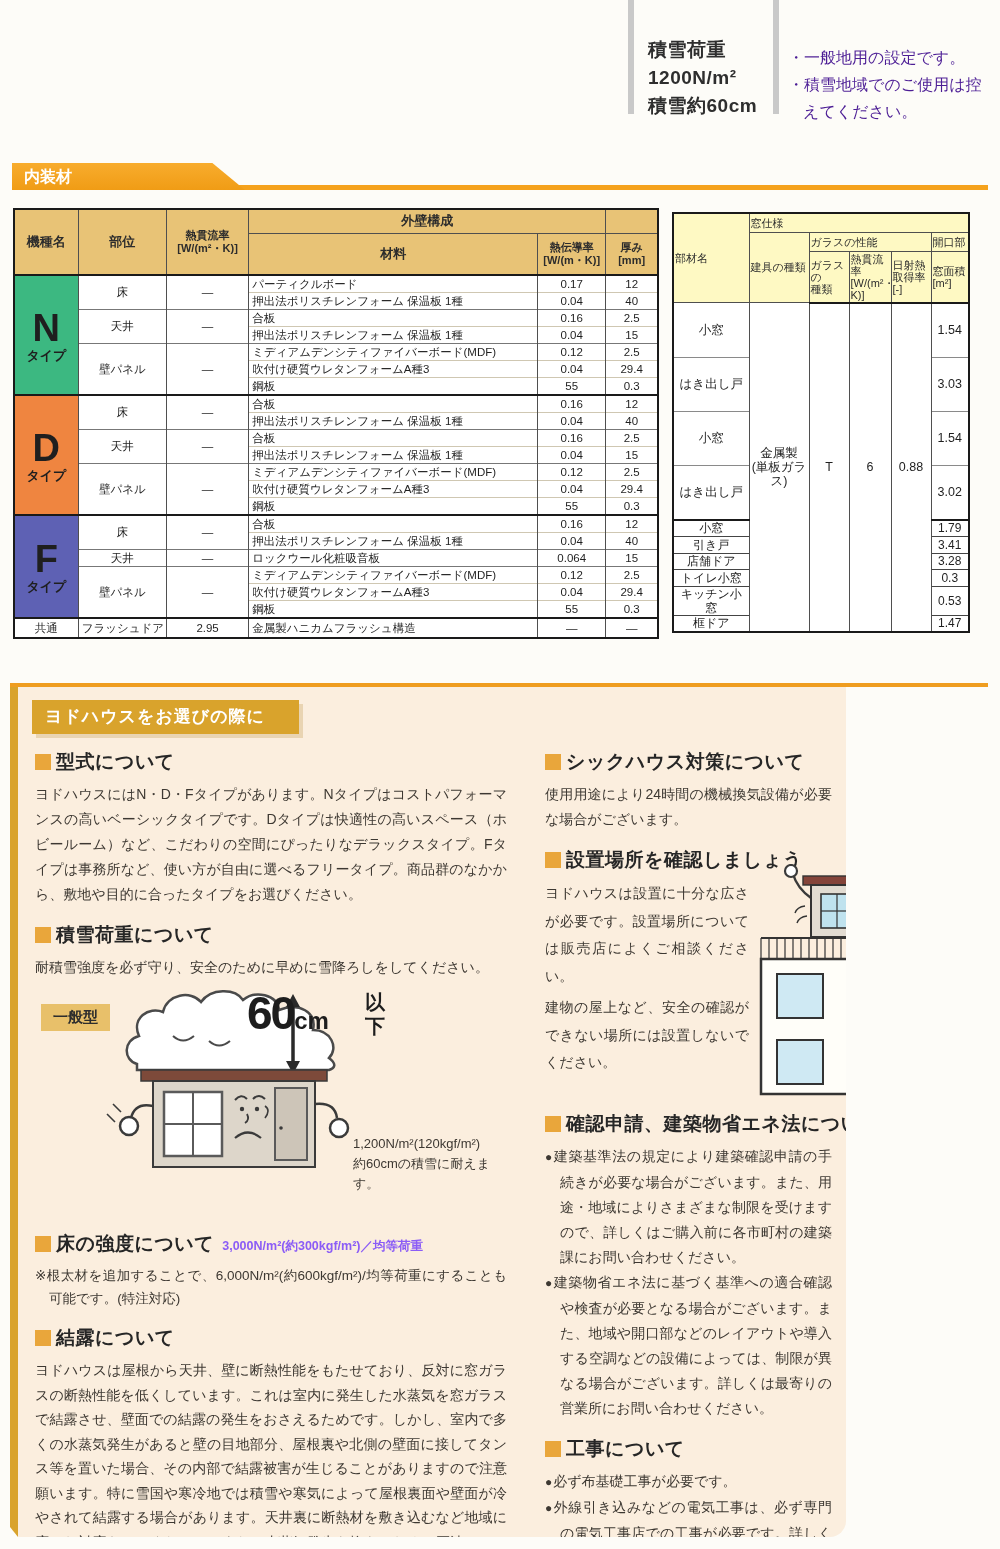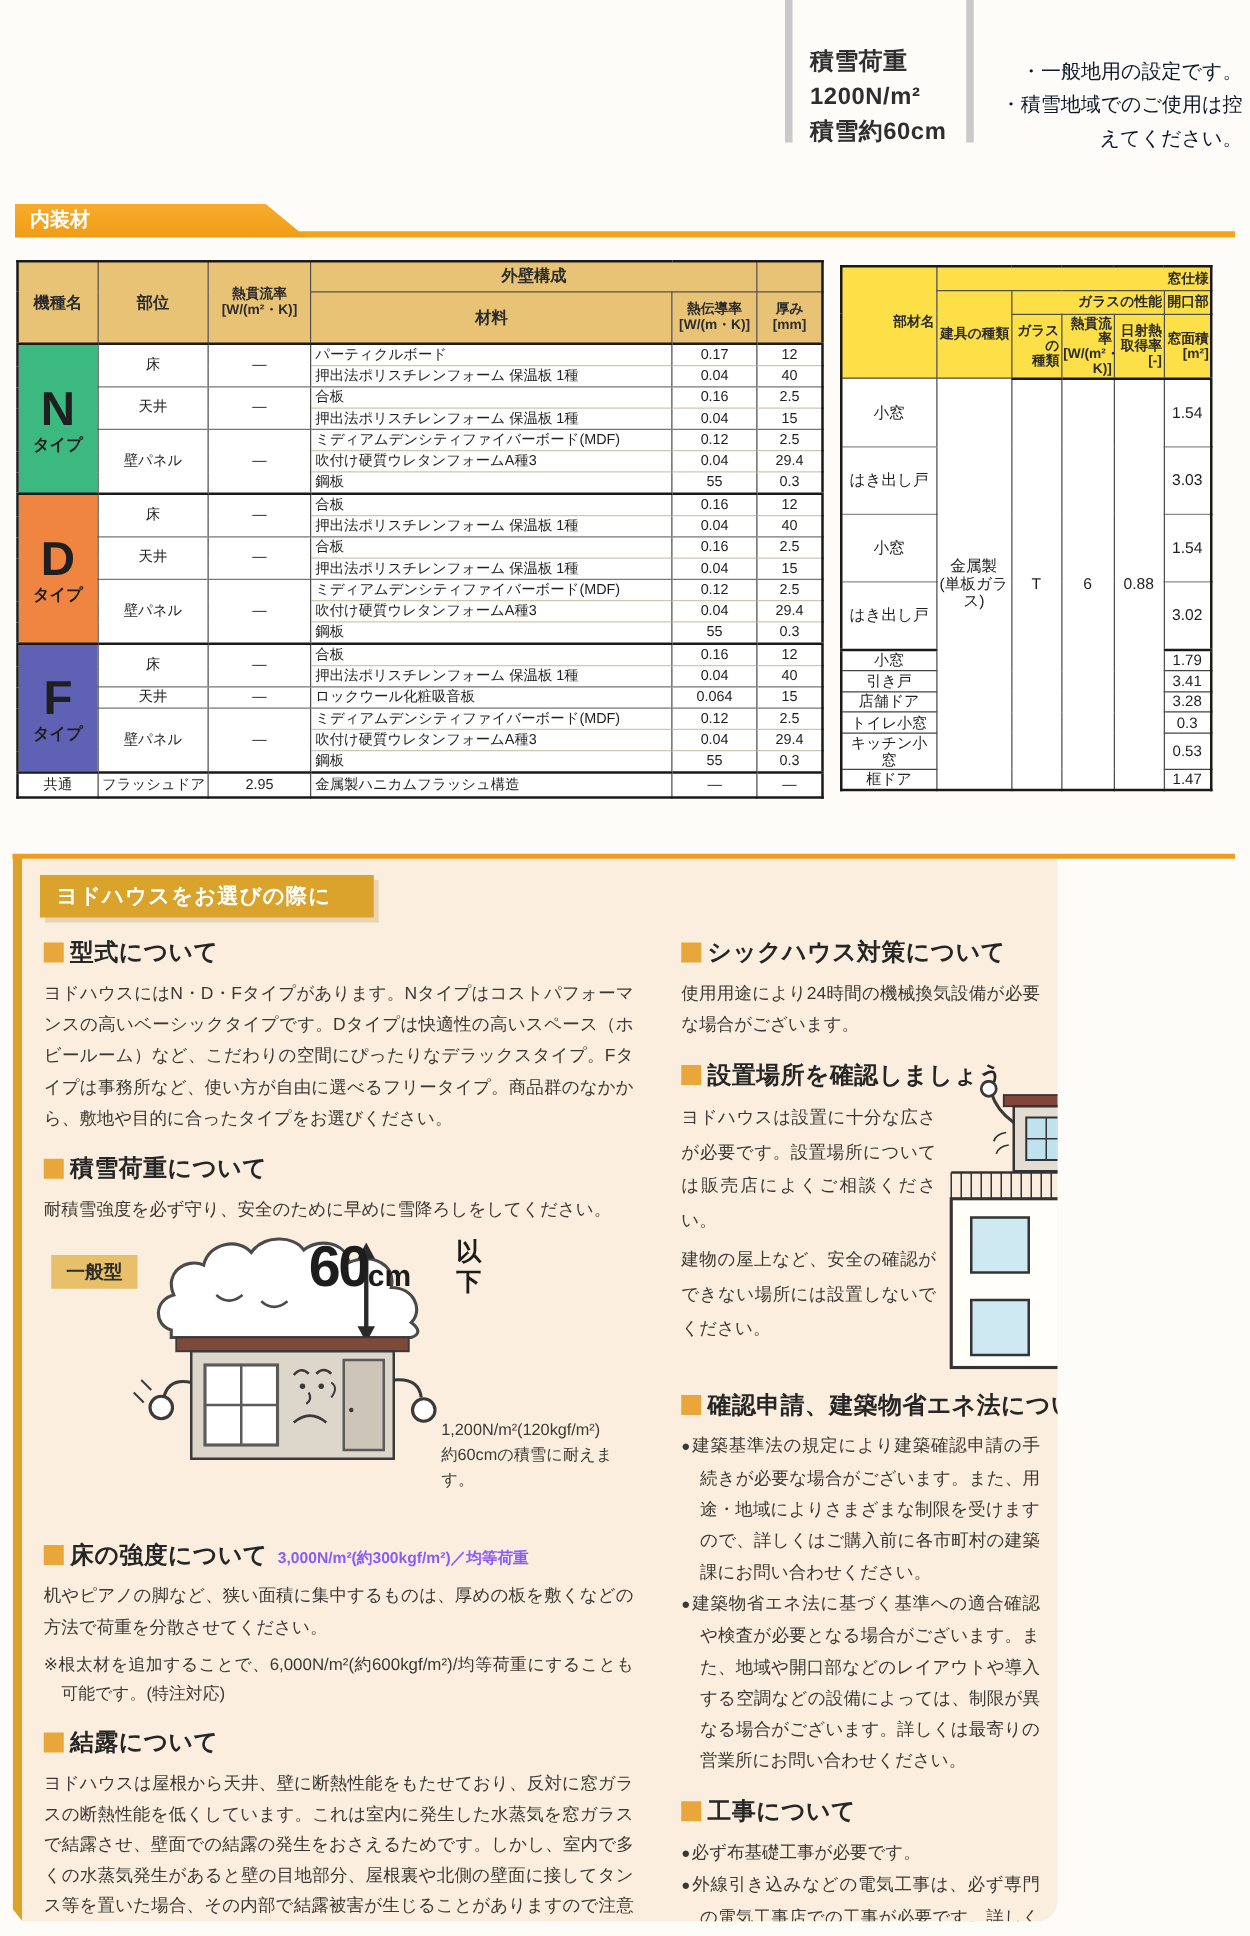--- a/index.html
+++ b/index.html
@@ -4,21 +4,21 @@
 <style>
   html,body{margin:0;padding:0;}
   body{background:#ffffff;font-family:"Liberation Sans","DejaVu Sans",sans-serif;}
   #page{position:relative;width:1000px;height:1549px;background:#fdfcf8;overflow:hidden;margin:0 auto;}
 
   
   .vbar{position:absolute;top:0;width:6px;height:114px;background:#c9c9c9;}
   #snow-load-box{position:absolute;left:648px;top:36px;}
   .snow-line{font-size:19px;font-weight:bold;color:#2e2e2e;line-height:28px;letter-spacing:.5px;}
   #top-notes{position:absolute;left:788px;top:44px;width:206px;}
-  .note-line{font-size:16px;color:#0f172a;line-height:27px;text-indent:-15px;padding-left:15px;text-align:right;}
+  .note-line{font-size:16px;color:#4c1d95;line-height:27px;text-indent:-15px;padding-left:15px;}
 
   
   #naisozai-underline{position:absolute;left:12px;top:185px;width:976px;height:5px;background:#f5a21c;}
   #naisozai-banner{position:absolute;left:12px;top:163px;width:233px;height:27px;background:linear-gradient(#f8ac2d,#f09c15);
       clip-path:polygon(0 0,86% 0,100% 100%,0 100%);color:#fff;font-weight:bold;font-size:16px;line-height:27px;padding-left:12px;box-sizing:border-box;z-index:2;}
 
   
   #materials-table{position:absolute;left:13px;top:208px;}
   table.mtable{border-collapse:collapse;table-layout:fixed;width:646px;border:2px solid #1a1a1a;background:#fff;}
   table.mtable th{background:#e8c376;font-weight:bold;color:#2c2c2c;border:1px solid #4f4f4f;text-align:center;white-space:pre-line;}
@@ -33,21 +33,21 @@
   .type-letter{font-size:38px;line-height:40px;font-weight:bold;}
   .type-sub{font-size:13px;line-height:15px;}
   td.part-cell,td.u-cell,td.common-cell{text-align:center;font-size:12px;}
   td.mat-cell{text-align:left;padding-left:7px;}
   td.num-cell{text-align:center;font-size:12px;}
   tr.common-row td{height:18px;}
 
   
   #window-table{position:absolute;left:672px;top:212px;}
   table.wtable{border-collapse:collapse;table-layout:fixed;width:296px;border:2px solid #1a1a1a;background:#fff;}
-  table.wtable th{background:#fde047;font-weight:bold;color:#2c2c2c;border:1px solid #4f4f4f;text-align:right;white-space:pre-line;font-size:11px;line-height:12px;}
+  table.wtable th{background:#fef9c3;font-weight:normal;color:#2c2c2c;border:1px solid #4f4f4f;text-align:left;white-space:pre-line;font-size:11px;line-height:12px;}
   table.wtable thead tr:last-child th{border-bottom:2px solid #1a1a1a;}
   .wh-big{font-size:12px;} .wh-tiny{font-size:9.5px;line-height:11px;}
   table.wtable td{border-left:1px solid #4f4f4f;border-right:1px solid #4f4f4f;text-align:center;font-size:12px;color:#1f1f1f;padding:0 2px;white-space:pre-line;line-height:14px;}
   tr.tall td{height:53px;font-size:12.5px;}
   tr.short td{height:15.5px;border-top:1px solid #444;}
   tr.tall + tr.tall td{border-top:1px solid #8a8a8a;}
   tr.group-top td{border-top:2px solid #1a1a1a !important;}
   td.frame-cell{font-size:11px;}
 
   
@@ -428,21 +428,20 @@
             <div id="snow-dim-note">以下</div>
             <div id="snow-caption">1,200N/m²(120kgf/m²)
 約60cmの積雪に耐えます。</div>
           </div>
 
           <div class="sec-head">
             <span class="sq"></span>
             <span class="sec-title">床の強度について</span>
             <span class="sec-suffix">3,000N/m²(約300kgf/m²)／均等荷重</span>
           </div>
-          <p class="body">机やピアノの脚など、狭い面積に集中するものは、厚めの板を敷くなどの方法で荷重を分散させてください。</p>
           <div class="note">※根太材を追加することで、6,000N/m²(約600kgf/m²)/均等荷重にすることも可能です。(特注対応)</div>
 
           <div class="sec-head">
             <span class="sq"></span>
             <span class="sec-title">結露について</span>
           </div>
           <p class="body" style="line-height:24.5px;">ヨドハウスは屋根から天井、壁に断熱性能をもたせており、反対に窓ガラスの断熱性能を低くしています。これは室内に発生した水蒸気を窓ガラスで結露させ、壁面での結露の発生をおさえるためです。しかし、室内で多くの水蒸気発生があると壁の目地部分、屋根裏や北側の壁面に接してタンス等を置いた場合、その内部で結露被害が生じることがありますので注意願います。特に雪国や寒冷地では積雪や寒気によって屋根裏面や壁面が冷やされて結露する場合があります。天井裏に断熱材を敷き込むなど地域に応じた対応をしてください。また、水蒸気発生を抑えるために石油ストーブをやめ、エアコンをご利用ください。</p>
         </div>
 
         <div class="col-right">

